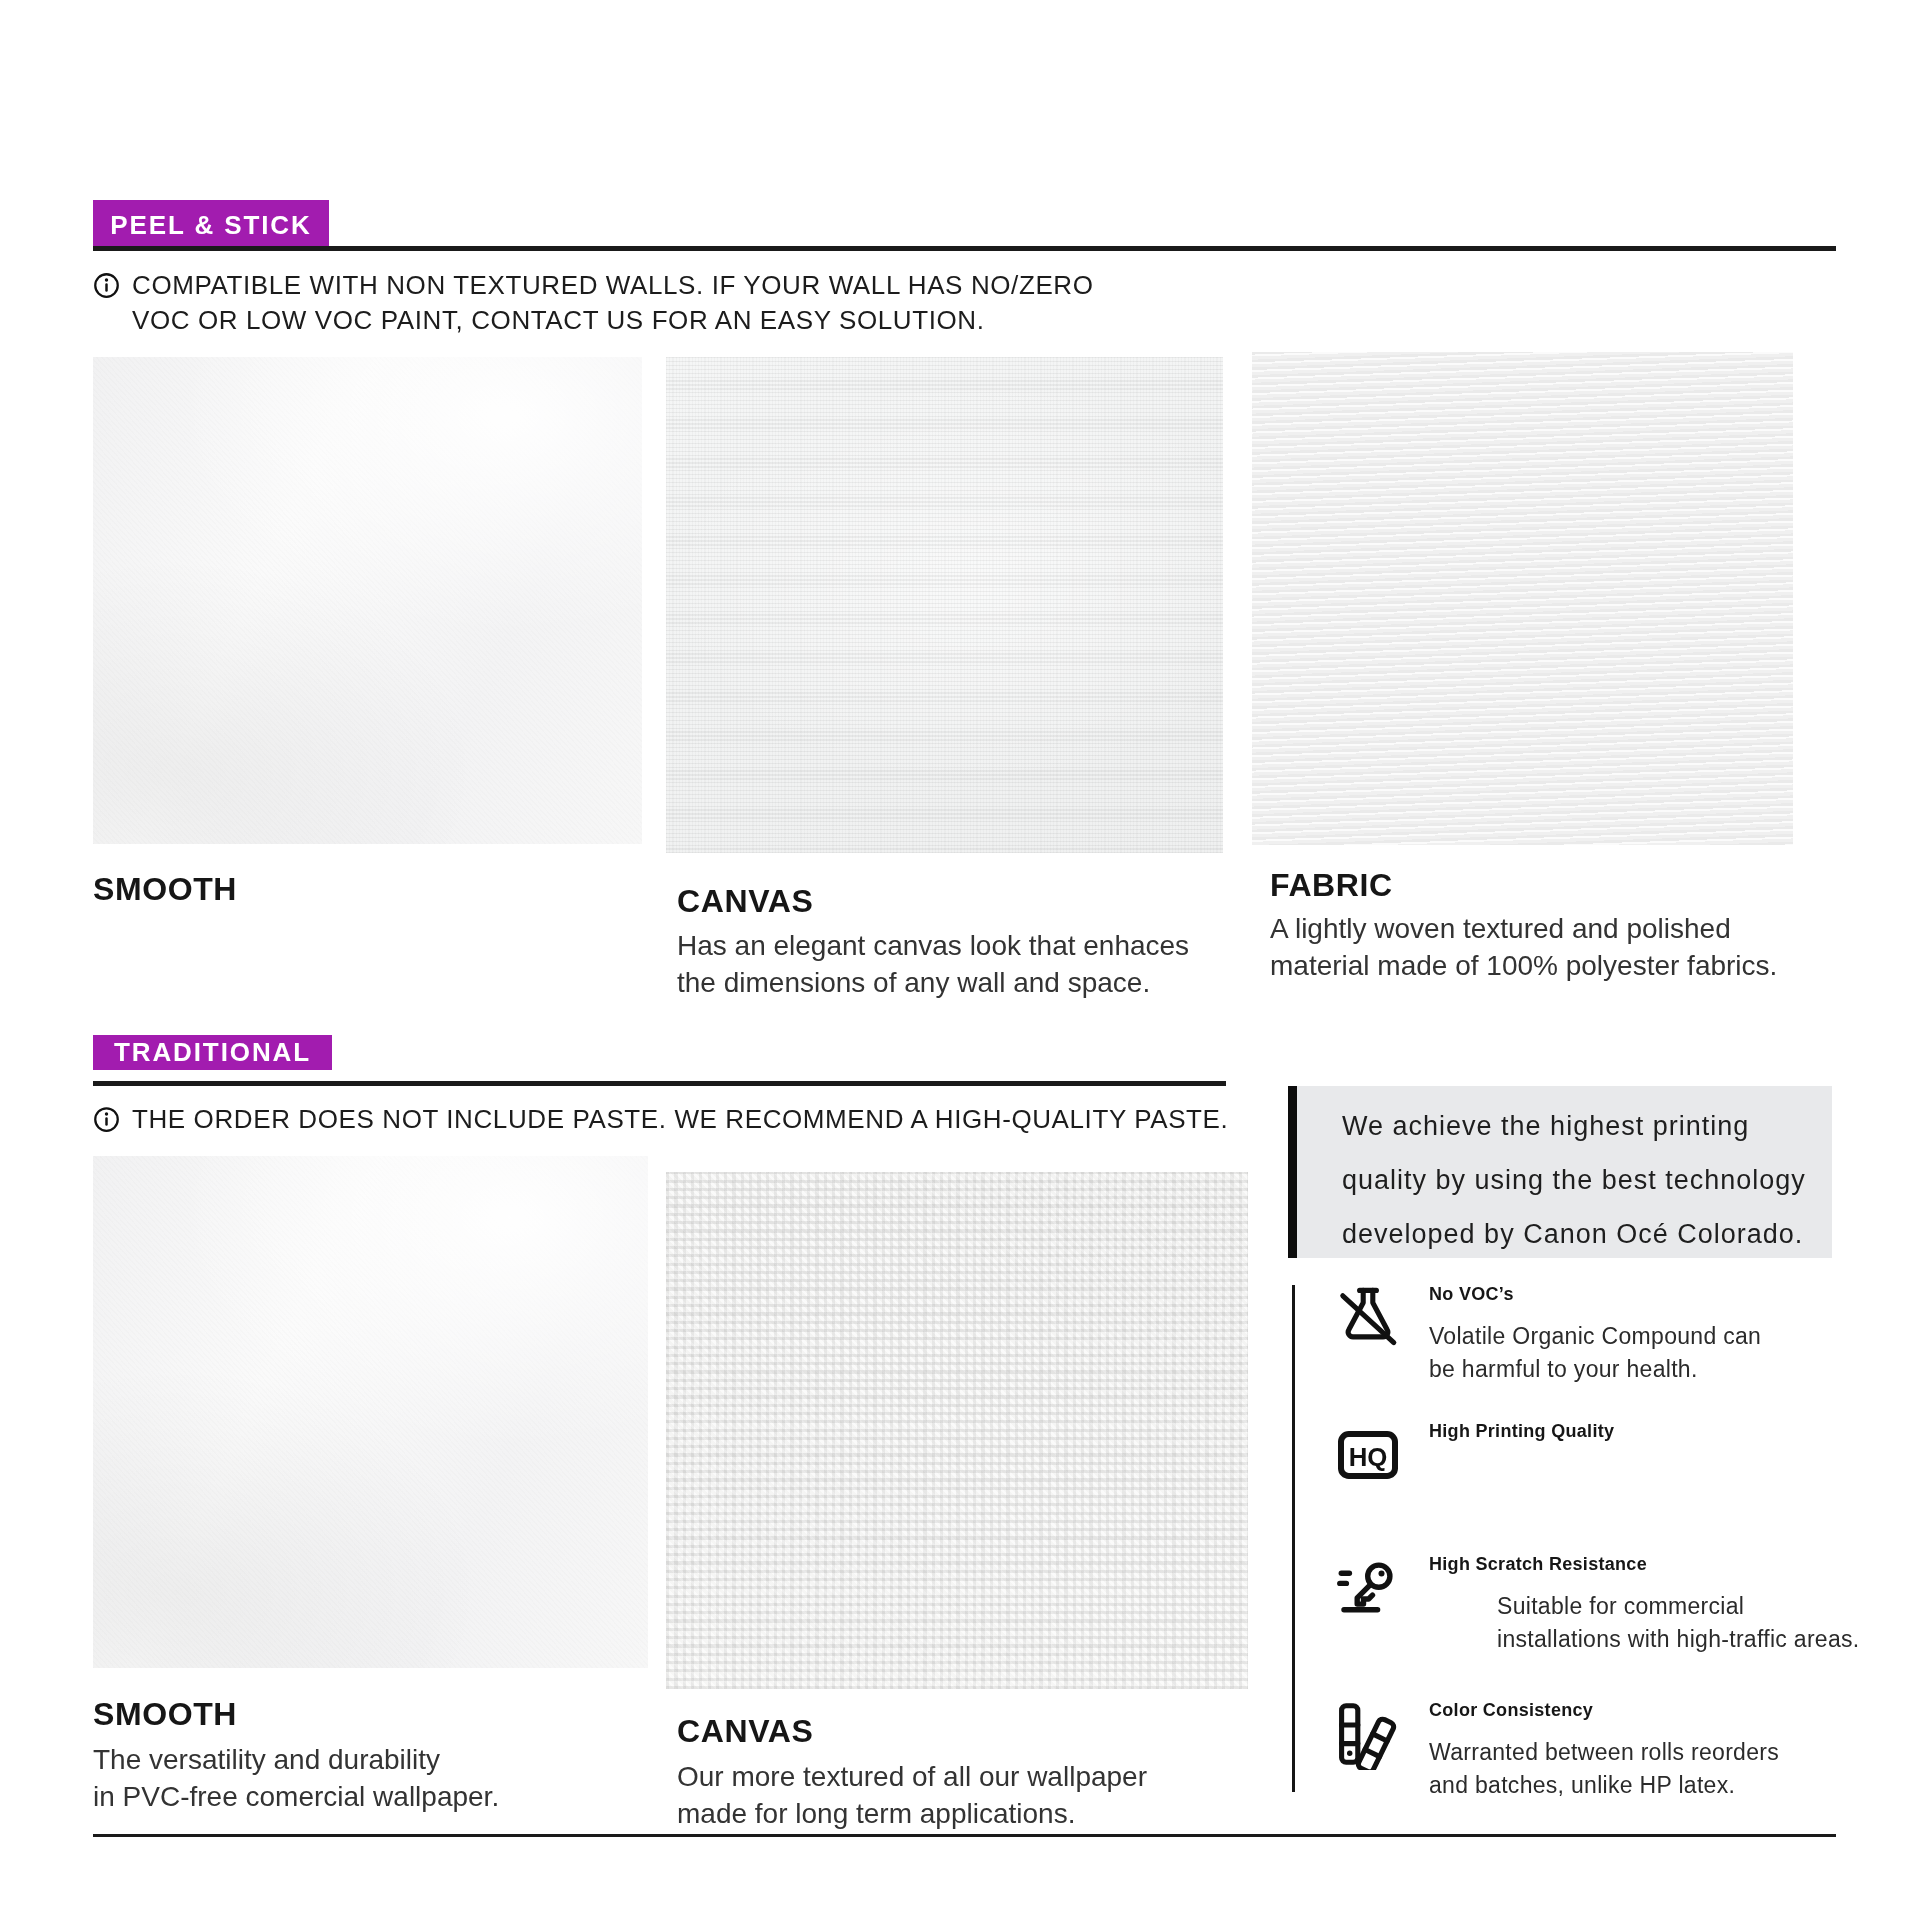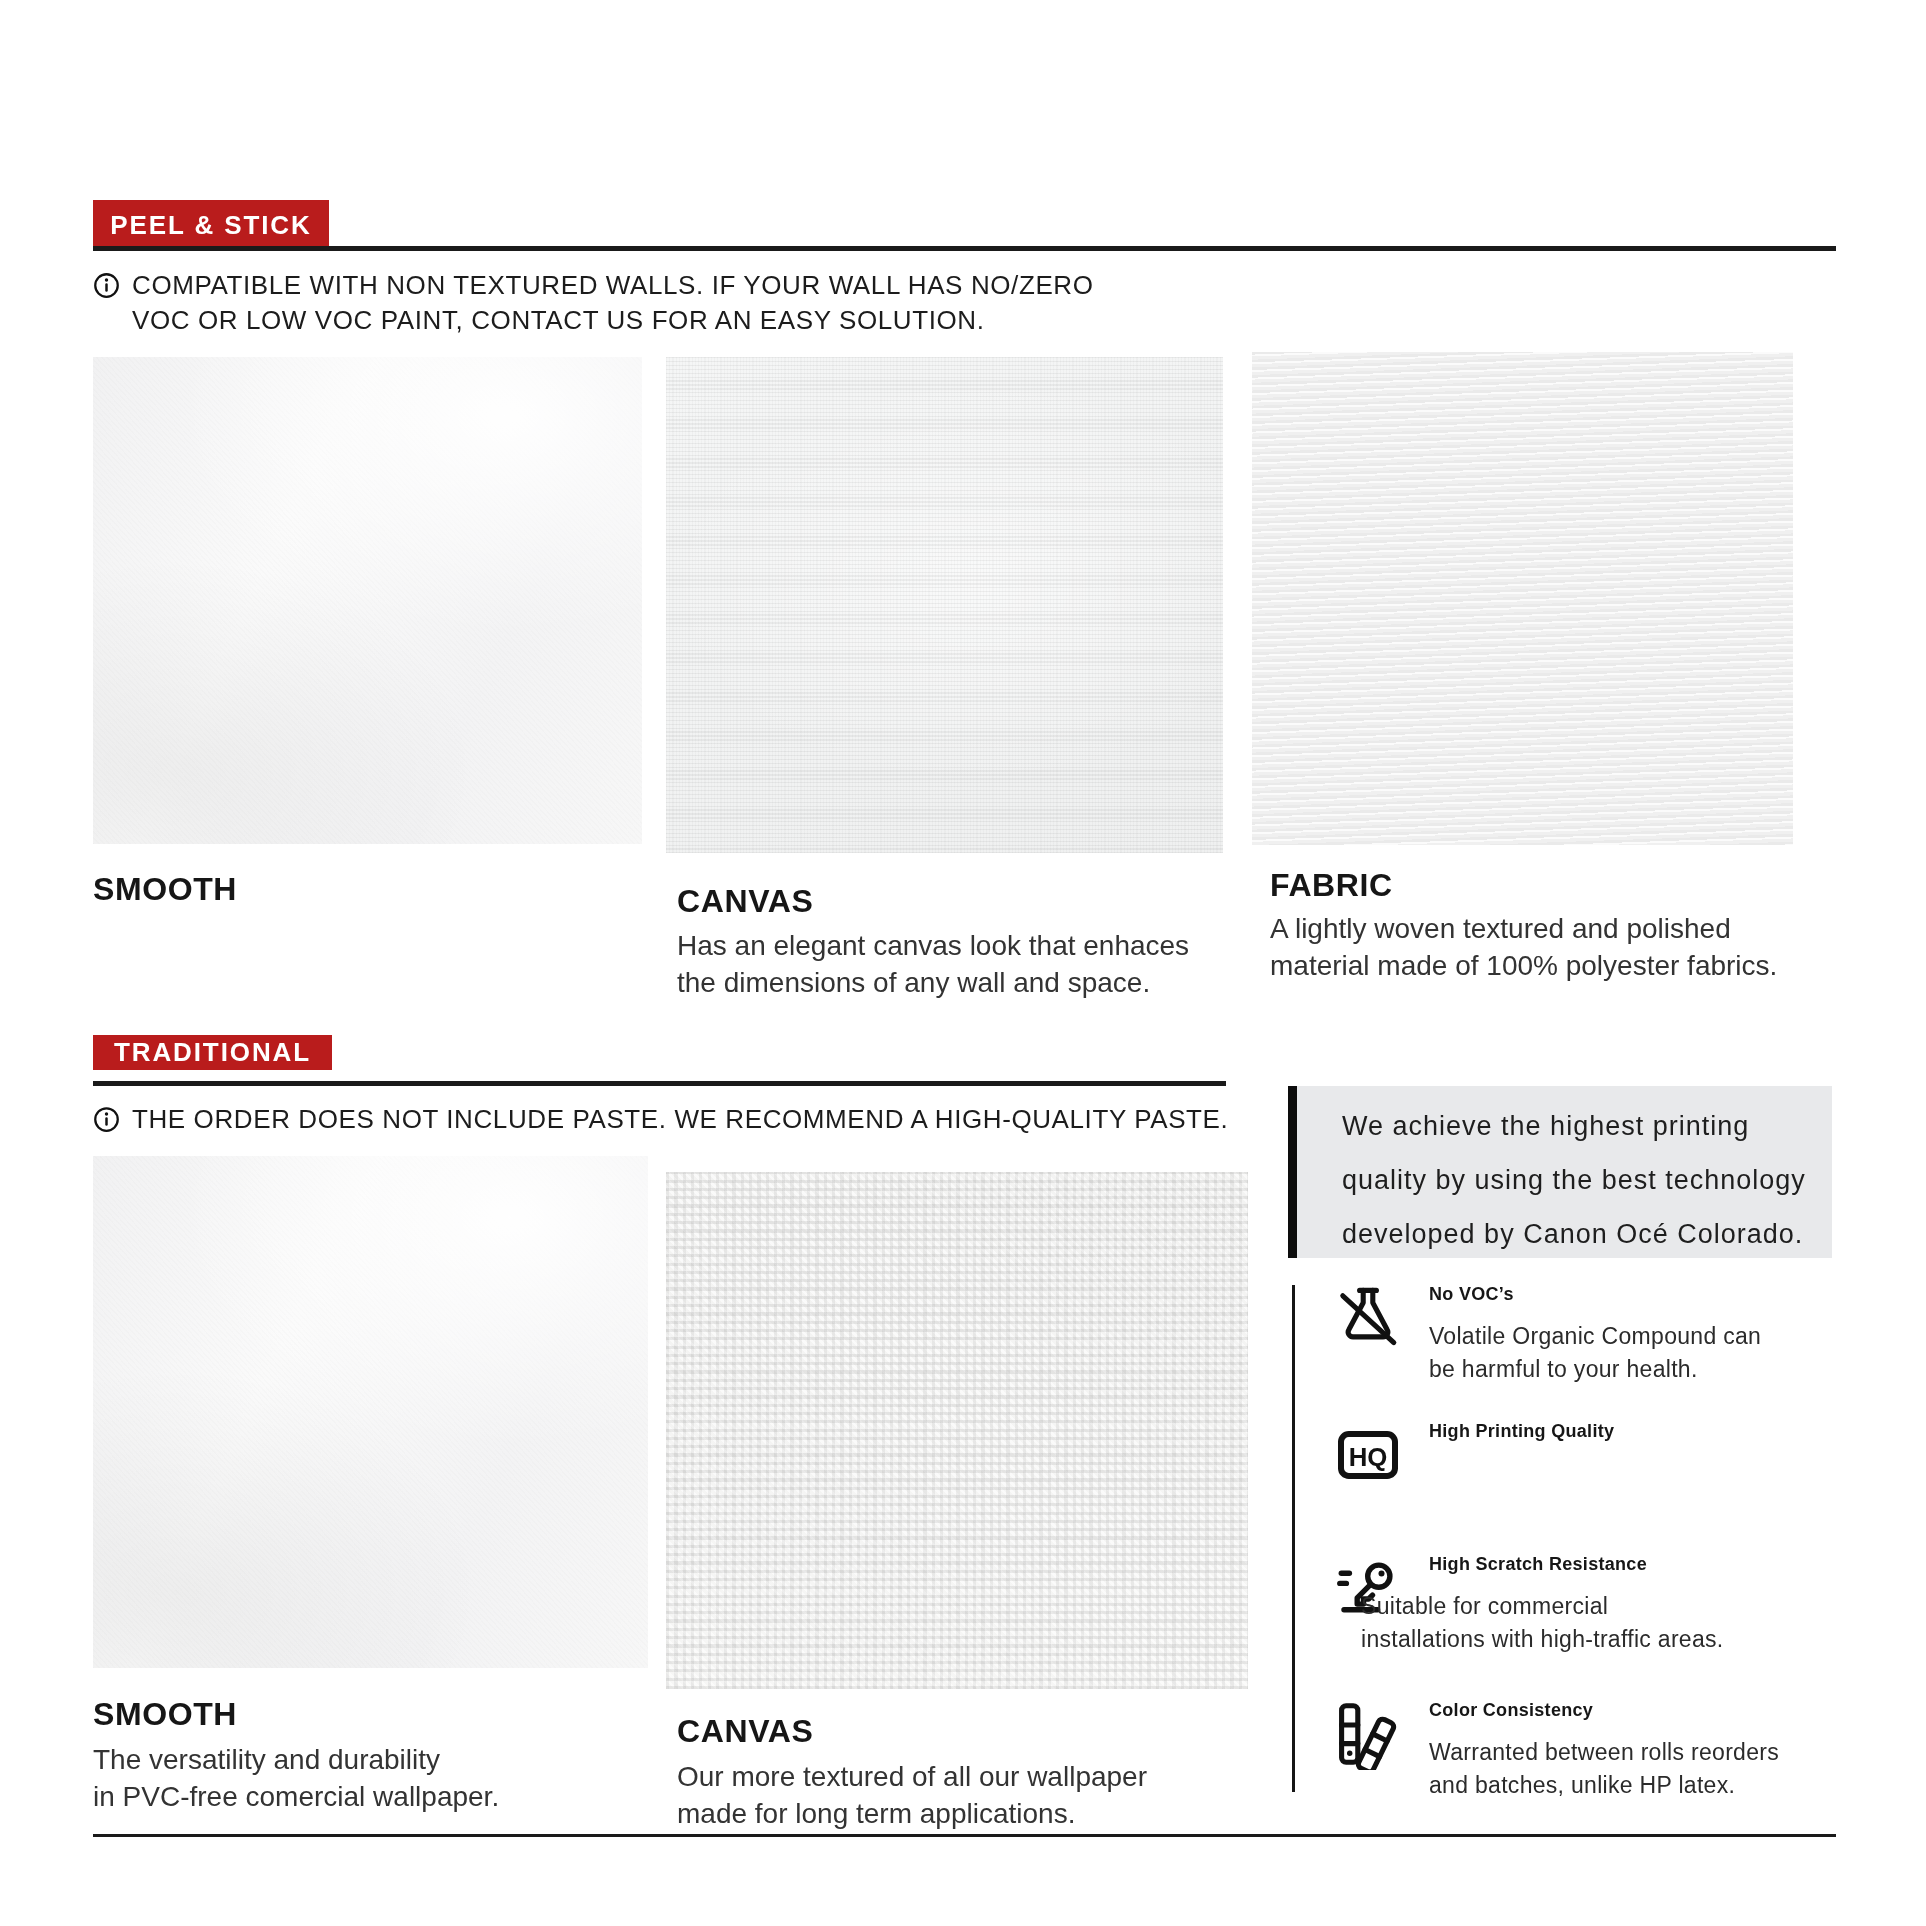--- a/index.html
+++ b/index.html
@@ -3,21 +3,21 @@
 <meta charset="utf-8">
 <style>
   html,body{margin:0;padding:0;background:#fff;}
   .page{position:relative;width:1926px;height:1926px;background:#fff;overflow:hidden;
         font-family:"Liberation Sans",sans-serif;color:#1a1a1a;}
   .abs{position:absolute;}
 
   .page-title{top:96px;left:157px;width:1284px;text-align:center;font-size:63px;
               font-weight:400;letter-spacing:9px;color:#141414;}
 
-  .label-box{background:#b91c1c;color:#fff;font-weight:700;font-size:26px;letter-spacing:1.9px;
+  .label-box{background:#a21caf;color:#fff;font-weight:700;font-size:26px;letter-spacing:1.9px;
              display:flex;align-items:center;justify-content:center;}
   .rule{background:#1a1a1a;}
 
   .note-text{font-size:26px;letter-spacing:0.6px;line-height:35px;color:#1c1c1c;white-space:pre-line;}
 
   .swatch{background:#f5f5f5;}
   .tex-smooth{background:
       radial-gradient(120% 90% at 75% 12%, rgba(255,255,255,0.95), rgba(255,255,255,0) 50%),
       radial-gradient(100% 80% at 15% 85%, rgba(0,0,0,0.05), rgba(0,0,0,0) 55%),
       repeating-linear-gradient(48deg, rgba(0,0,0,0.012) 0 1.3px, rgba(0,0,0,0) 1.3px 3.9px),
@@ -141,21 +141,21 @@
     <svg class="icon-svg" viewBox="0 0 24 24" fill="none" stroke="#111" stroke-width="1.8" stroke-linecap="round" stroke-linejoin="round">
       <circle cx="15.6" cy="8.4" r="3.7"></circle>
       <circle cx="16.5" cy="7.5" r="1" fill="#111" stroke="none"></circle>
       <path d="M12.9 11.1l-4.5 4.5v2.1h2.1v-1.7h1.7l1.3-1.3"></path>
       <path d="M3.1 7.4h2.7"></path>
       <path d="M2.6 10.8h2.2"></path>
       <path d="M4 19.6h11.2"></path>
     </svg>
   </div>
   <div class="abs feature-title" style="left:1429px;top:1554px;">High Scratch Resistance</div>
-  <div class="abs feature-desc" style="left:1361px;top:1590px;">Suitable for commercial
+  <div class="abs feature-desc" style="left:1497px;top:1590px;">Suitable for commercial
 installations with high-traffic areas.</div>
 
   <div class="abs" style="left:1332px;top:1698px;">
     <svg class="icon-svg" viewBox="0 0 24 24" fill="none" stroke="#111" stroke-width="1.7" stroke-linecap="round" stroke-linejoin="round">
       <rect x="3.2" y="2.6" width="5.4" height="18.8" rx="1.5"></rect>
       <line x1="3.2" y1="9" x2="8.6" y2="9"></line>
       <line x1="3.2" y1="15.2" x2="8.6" y2="15.2"></line>
       <circle cx="5.9" cy="18.4" r="0.9" fill="#111" stroke="none"></circle>
       <g transform="rotate(26 5.9 19.9)">
         <rect x="9.3" y="3.4" width="5.4" height="18" rx="1.5"></rect>

